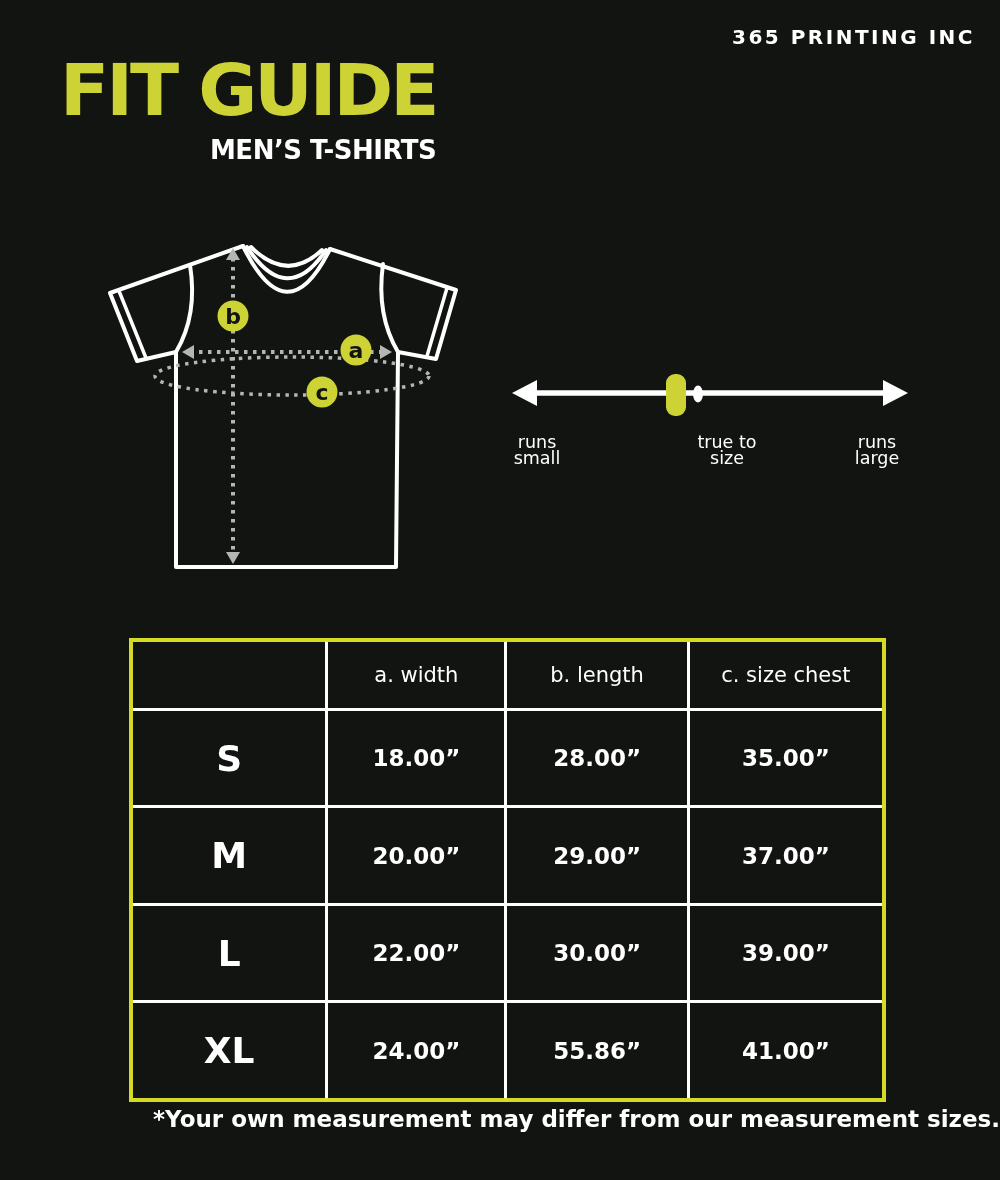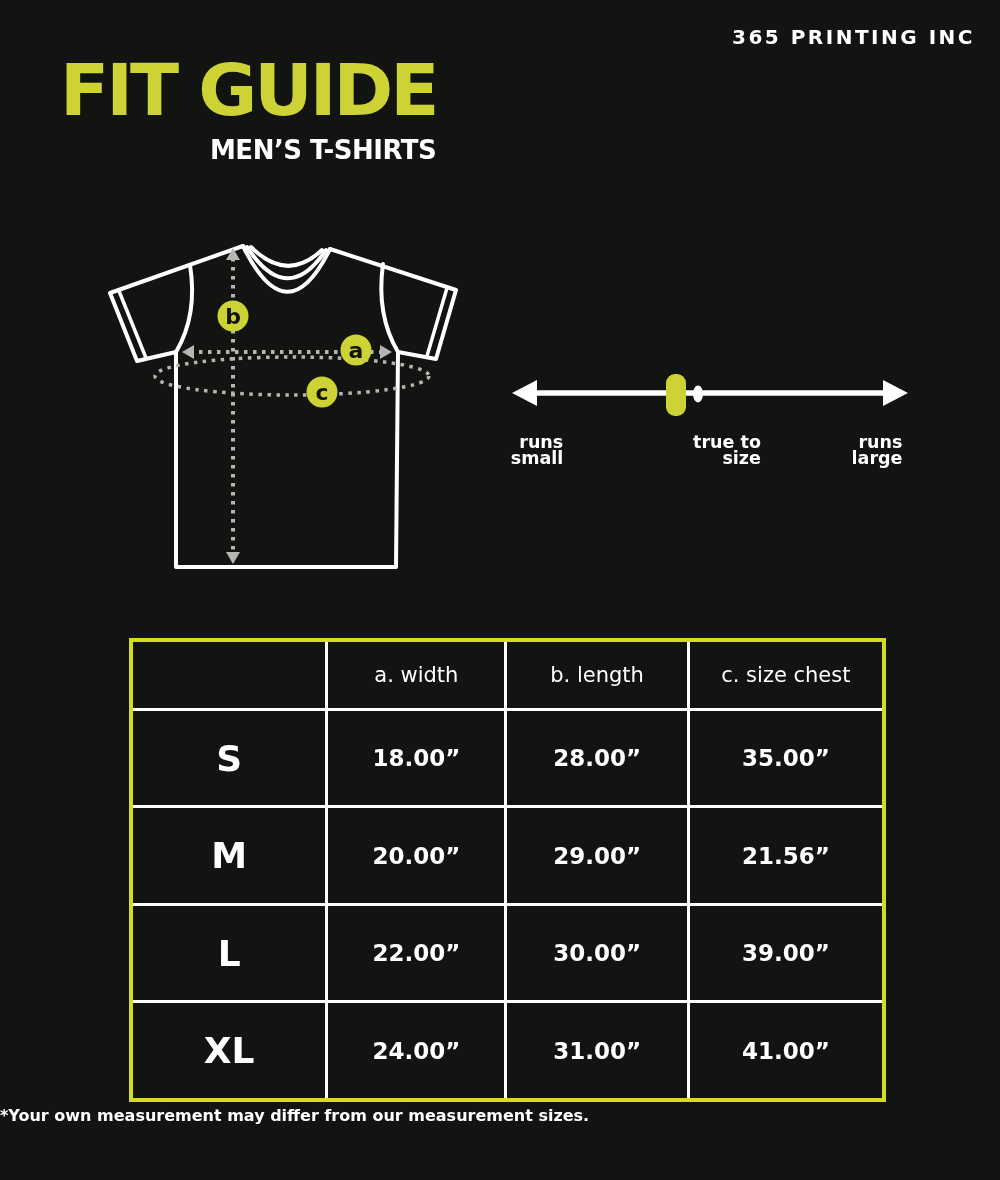--- a/index.html
+++ b/index.html
@@ -31,21 +31,21 @@
   .subtitle{
     position:absolute;left:210px;top:137px;
     font-size:26px;font-weight:bold;letter-spacing:-0.5px;
     color:var(--white);line-height:1;
   }
   .shirt-svg{position:absolute;left:90px;top:232px;}
   .scale-svg{position:absolute;left:500px;top:355px;}
   .scale-label{
     position:absolute;top:434px;
     transform:translateX(-50%);
-    text-align:right;font-size:17.5px;font-weight:bold;line-height:16px;
+    text-align:center;font-size:17.5px;font-weight:normal;line-height:16px;
     color:var(--white);
   }
   .scale-label.l{left:537px;}
   .scale-label.c{left:707px;margin-left:20px;}
   .scale-label.r{left:877px;}
   .size-table{
     position:absolute;left:129px;top:638px;
     width:757px;height:464px;
     border-collapse:collapse;
     border:4px solid var(--tborder);
@@ -54,21 +54,21 @@
   .size-table th,.size-table td{
     border:3px solid var(--white);
     text-align:center;vertical-align:middle;
     color:var(--white);padding:0;
   }
   .size-table th{font-size:21px;font-weight:normal;height:66px;}
   .size-table td{font-size:23px;font-weight:bold;height:66px;}
   .size-table td.size-cell{font-size:36px;font-weight:bold;}
   .footnote{
     position:absolute;left:0;top:1106px;width:1000px;
-    text-align:left;font-size:16px;font-weight:bold;
+    text-align:right;font-size:23px;font-weight:bold;
     color:var(--white);
   }
 </style>
 </head>
 <body>
 
 <div class="canvas">
 
   <div class="brand">365 PRINTING INC</div>
 
@@ -156,32 +156,32 @@
       <tr>
         <td class="size-cell">S</td>
         <td>18.00”</td>
         <td>28.00”</td>
         <td>35.00”</td>
       </tr>
       <tr>
         <td class="size-cell">M</td>
         <td>20.00”</td>
         <td>29.00”</td>
-        <td>21.56”</td>
+        <td>37.00”</td>
       </tr>
       <tr>
         <td class="size-cell">L</td>
         <td>22.00”</td>
         <td>30.00”</td>
         <td>39.00”</td>
       </tr>
       <tr>
         <td class="size-cell">XL</td>
         <td>24.00”</td>
-        <td>31.00”</td>
+        <td>55.86”</td>
         <td>41.00”</td>
       </tr>
     </tbody>
   </table>
 
   <div class="footnote">*Your own measurement may differ from our measurement sizes.</div>
 
 </div>
 
 </body></html>

